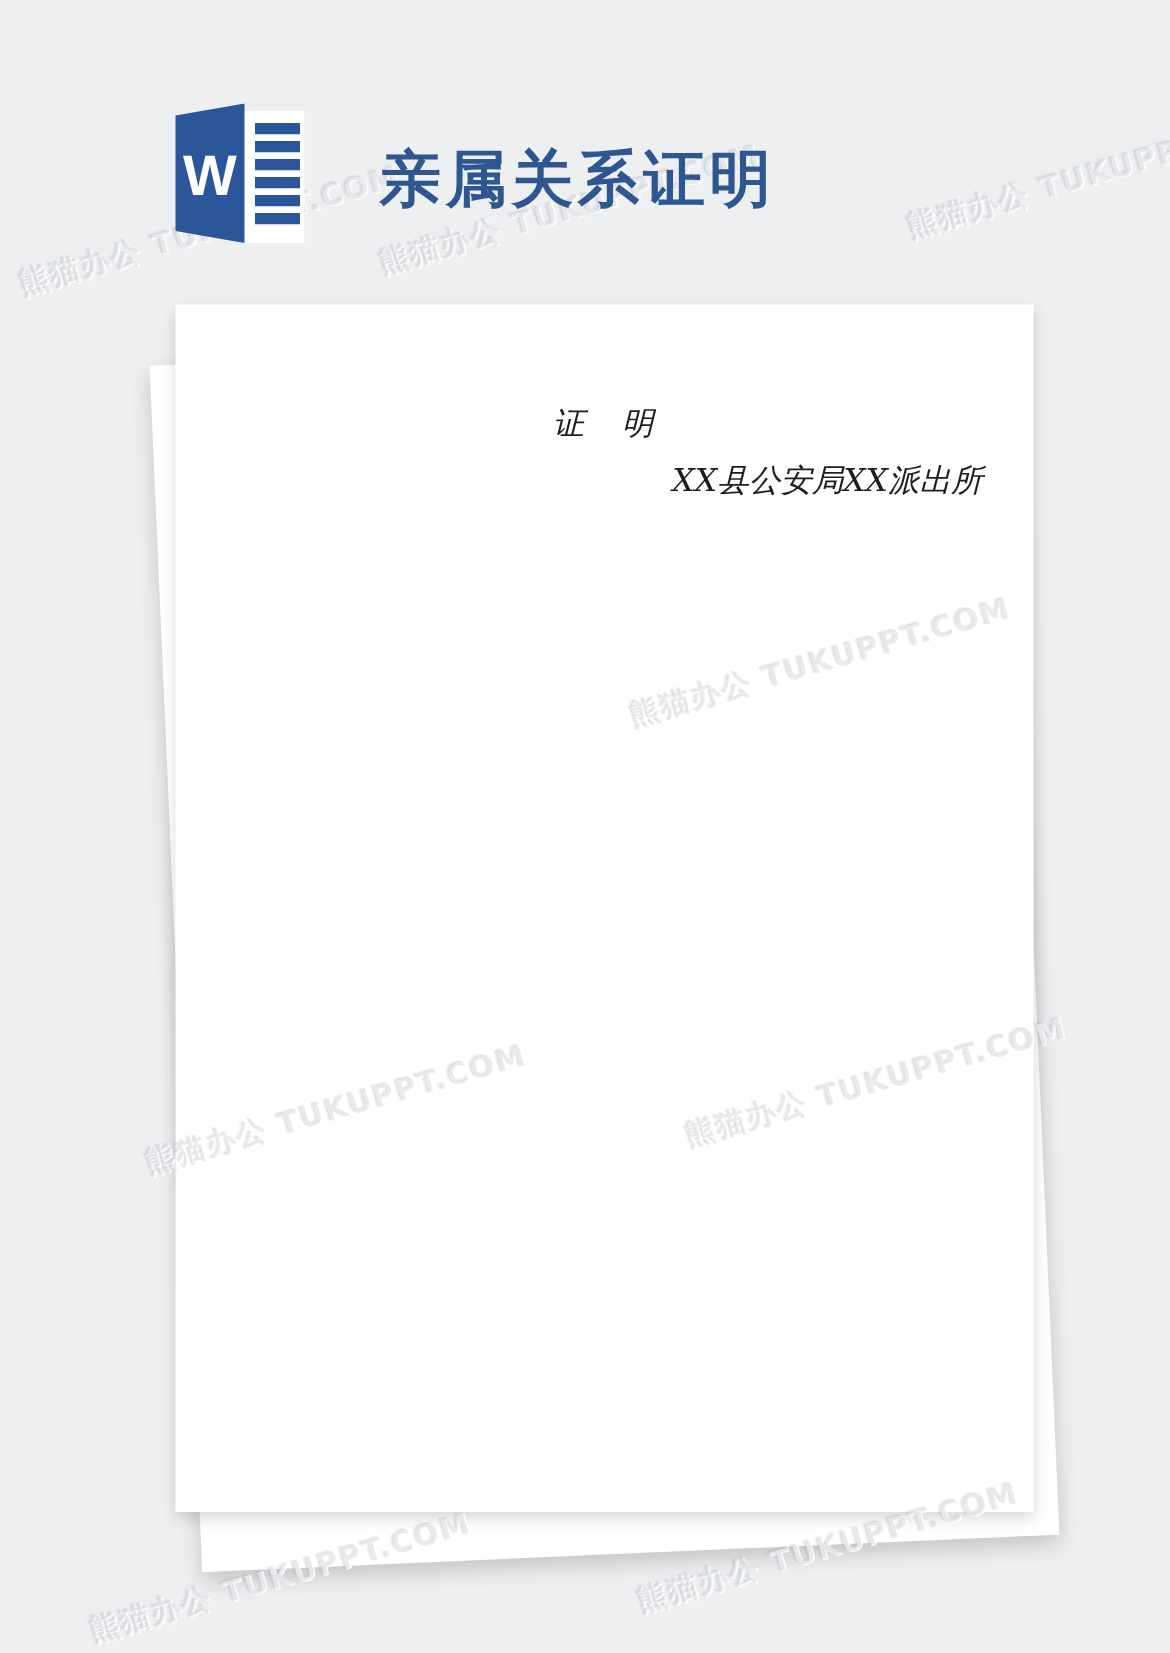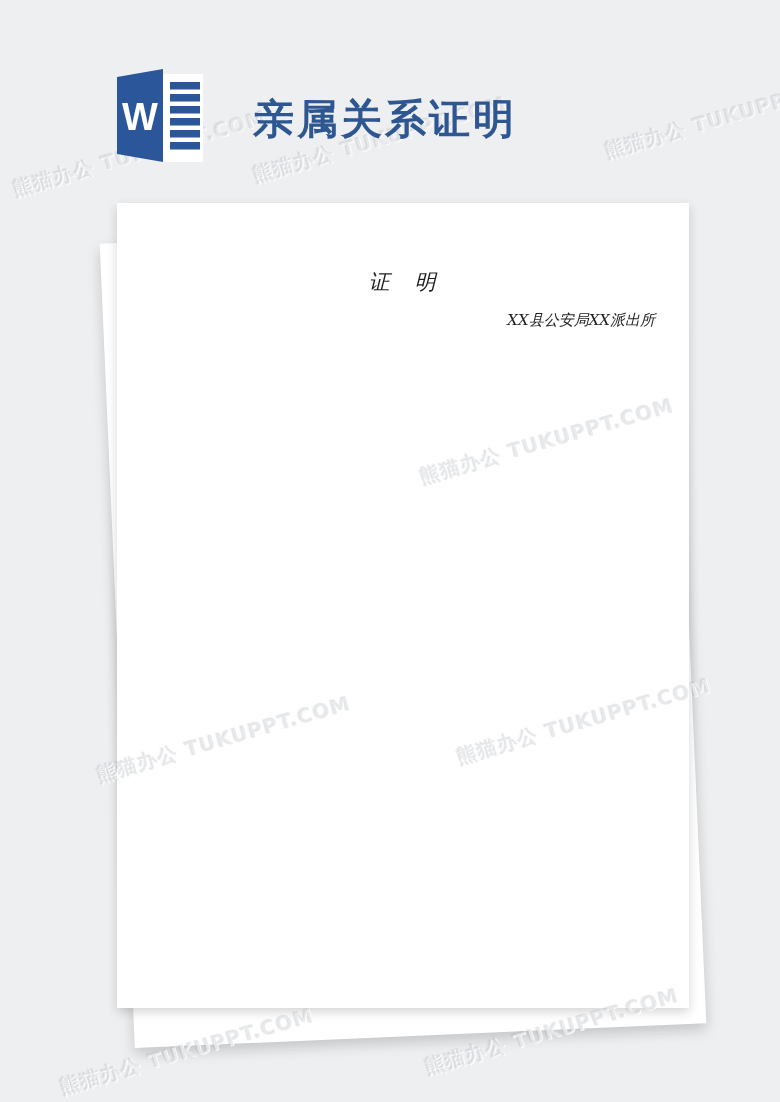--- a/index.html
+++ b/index.html
@@ -84,21 +84,21 @@
   }
   .doc-closing {
     margin: 0;
     font-size: 16.5px;
     line-height: 20.8px;
     text-indent: 1.7em;
   }
   .doc-signature {
     margin-top: 0;
     text-align: right;
-    font-size: 15px;
+    font-size: 21px;
     line-height: 23px;
   }
   .sig-issuer { padding-right: 18px; }
   .sig-date   { padding-right: 40px; }
 </style>
 </head>
 <body>
 
 <div class="stage">
 

